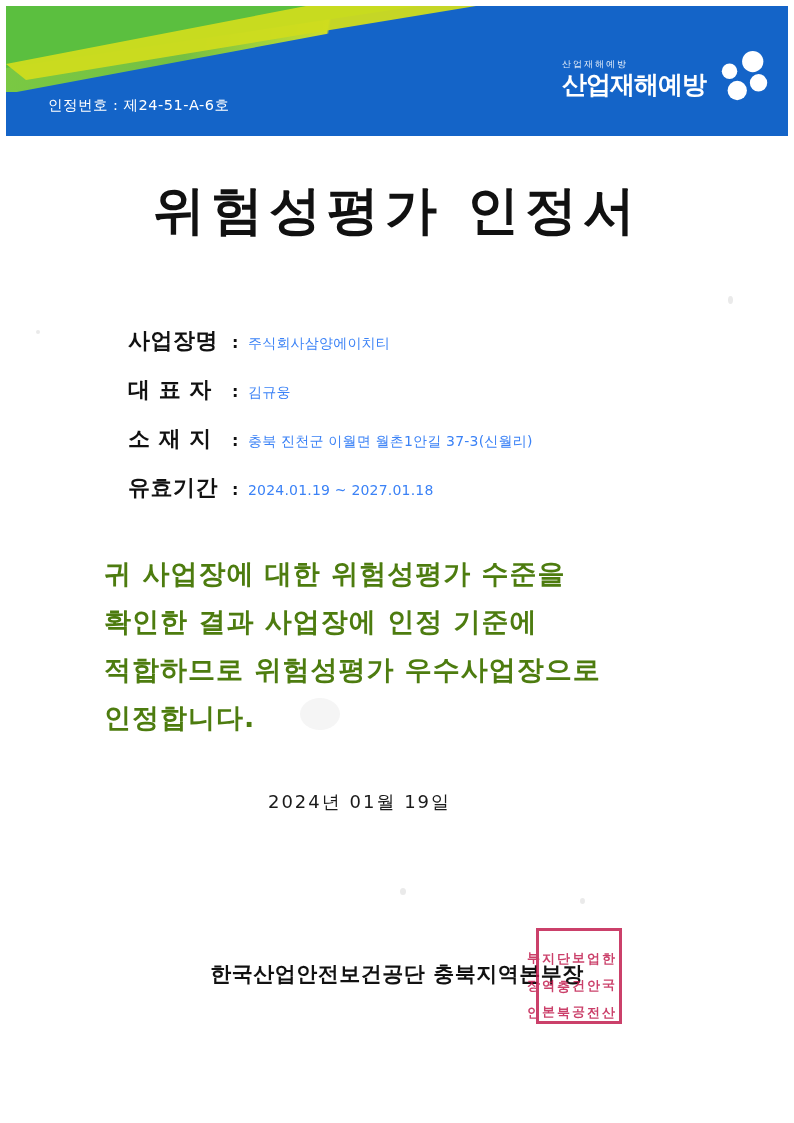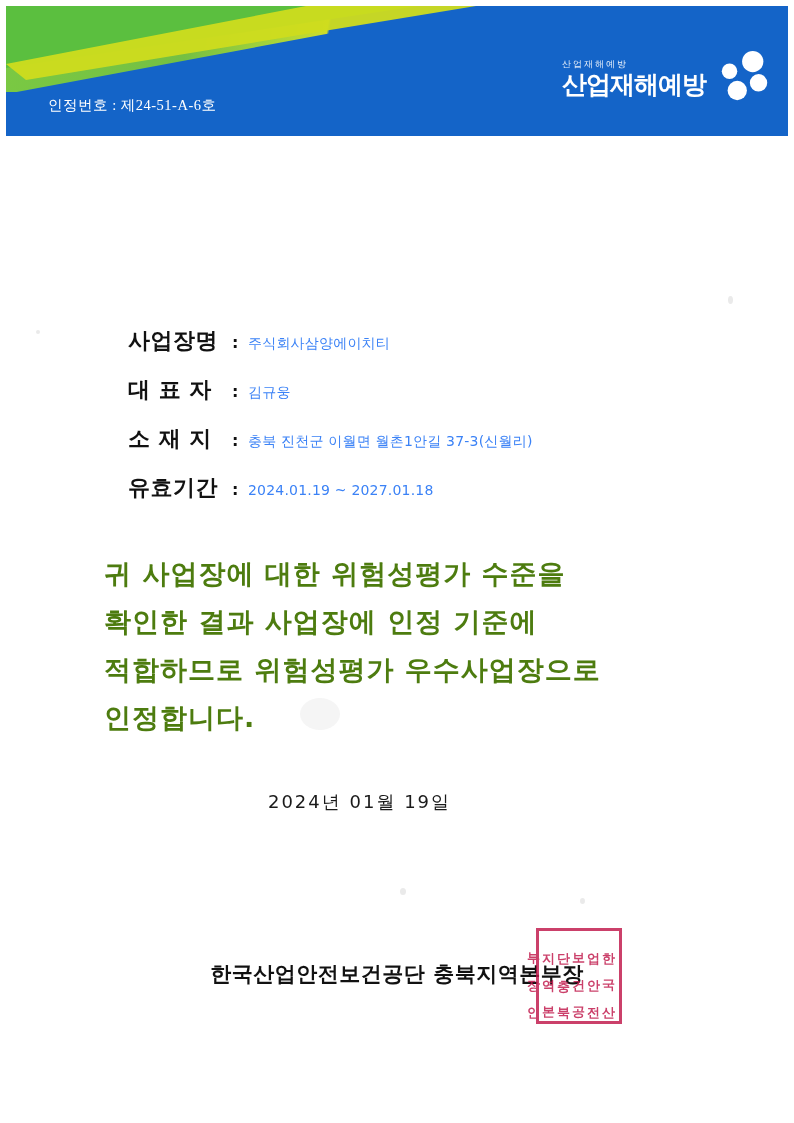--- a/index.html
+++ b/index.html
@@ -64,21 +64,20 @@
     background: #1464c8;
   }
   .cert-no {
     position: absolute;
     left: 48px;
     top: 96px;
     color: #ffffff;
     font-size: 14.5px;
     letter-spacing: 0.5px;
     white-space: nowrap;
-    font-family: Liberation Serif, serif;
   }
   
   .logo-wrap {
     position: absolute;
     right: 88px;
     top: 58px;
     text-align: left;
     color: #ffffff;
   }
   .logo-sub {
@@ -238,20 +237,21 @@
   <svg class="logo-mark" viewBox="0 0 60 60">
     <g fill="#ffffff">
       <circle cx="38" cy="14" r="11"></circle>
       <circle cx="44" cy="36" r="9"></circle>
       <circle cx="22" cy="44" r="10"></circle>
       <circle cx="14" cy="24" r="8"></circle>
       <circle cx="29" cy="29" r="6" fill="#1464c8"></circle>
     </g>
   </svg>
 
+  <div class="title">위험성평가 인정서</div>
 
   <div class="fields">
     <div class="field-row">
       <div class="field-label">사업장명</div>
       <div class="field-colon">:</div>
       <div class="field-value">주식회사삼양에이치티</div>
     </div>
     <div class="field-row">
       <div class="field-label">대 표 자</div>
       <div class="field-colon">:</div>

